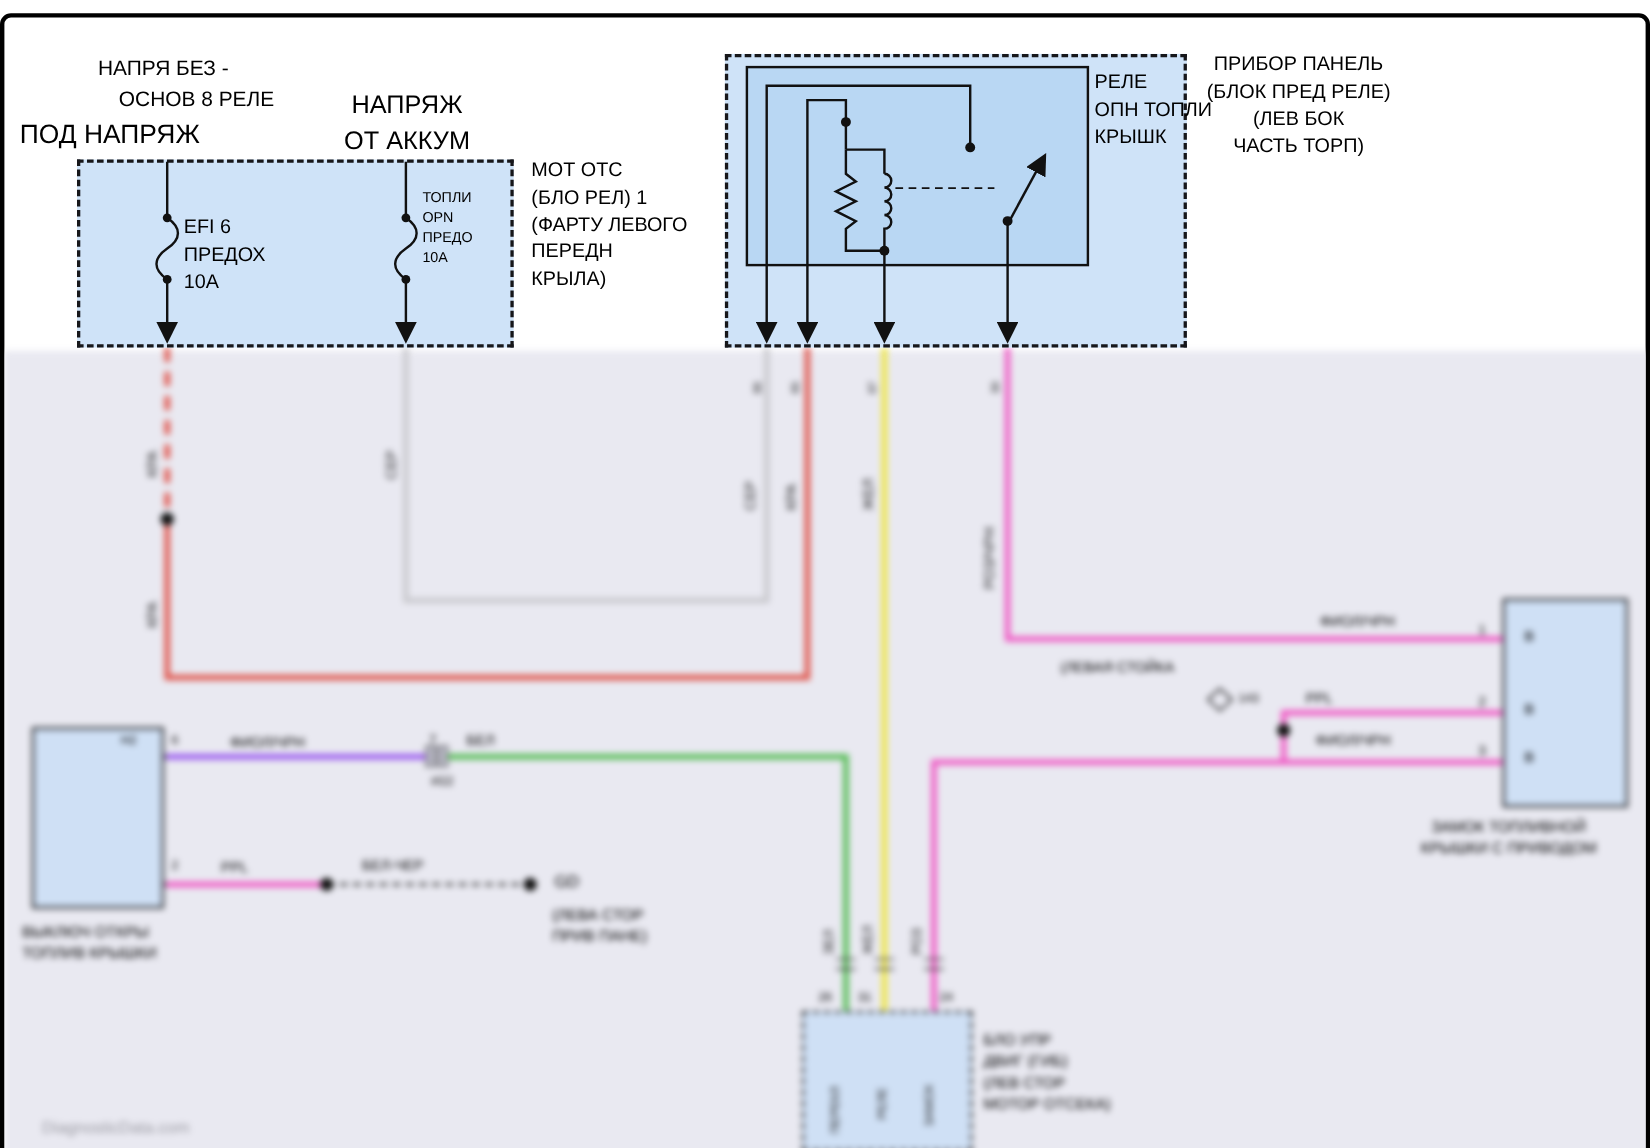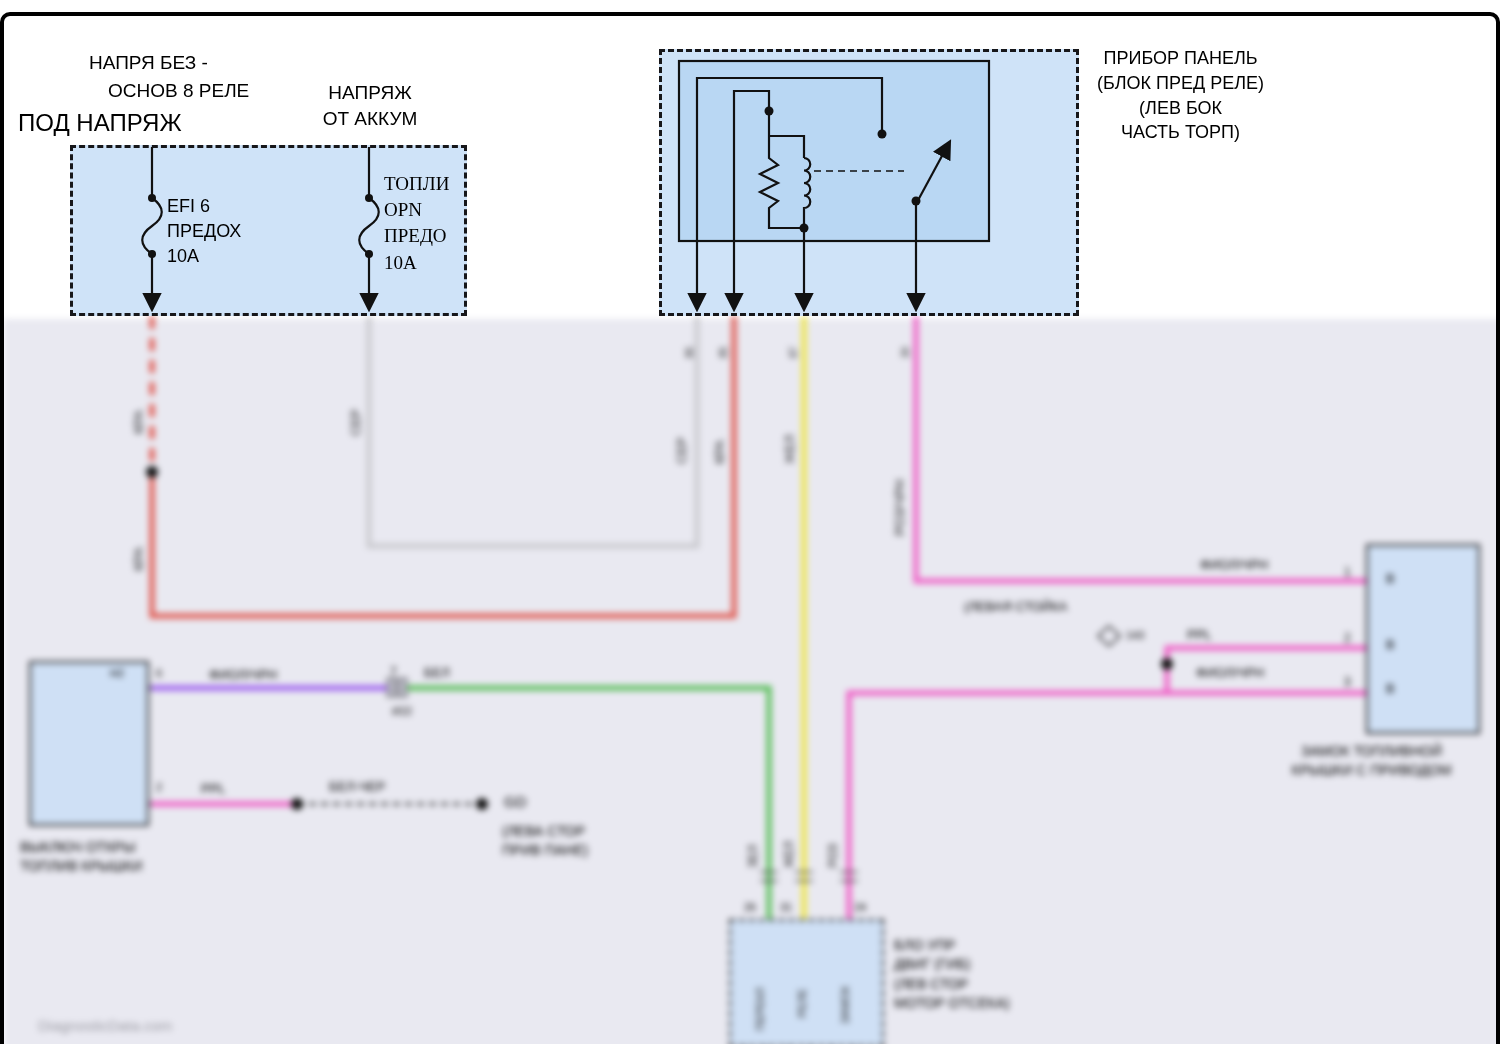--- a/index.html
+++ b/index.html
@@ -180,31 +180,39 @@
     <circle cx="765" cy="95" r="4.5" fill="#111"></circle>
     <circle cx="800" cy="212" r="4.5" fill="#111"></circle>
     <circle cx="878" cy="118" r="4.5" fill="#111"></circle>
     <circle cx="912" cy="185" r="4.5" fill="#111"></circle>
   </svg>
 
   <div class="lbl toplbl" style="left:85px;top:34px;font-size:19px;">НАПРЯ БЕЗ -</div>
   <div class="lbl toplbl" style="left:104px;top:62px;font-size:19px;">ОСНОВ 8 РЕЛЕ</div>
   <div class="lbl toplbl" style="left:14px;top:90px;font-size:24px;">ПОД НАПРЯЖ</div>
 
-  <div class="lbl toplbl" style="left:300px;top:64px;width:132px;font-size:19px;text-align:center;">НАПРЯЖ
+  <div class="lbl toplbl" style="left:300px;top:64px;width:132px;font-size:23px;text-align:center;">НАПРЯЖ
 ОТ АККУМ</div>
 
   <div class="lbl toplbl" style="left:163px;top:178px;font-size:18px;">EFI 6
 ПРЕДОХ
 10A</div>
-  <div class="lbl toplbl" style="left:380px;top:155px;font-size:19px;font-family:Liberation Serif, serif;">ТОПЛИ
+  <div class="lbl toplbl" style="left:380px;top:155px;font-size:13px;">ТОПЛИ
 OPN
 ПРЕДО
 10A</div>
 
-
+  <div class="lbl toplbl" style="left:479px;top:126px;font-size:18px;">МОТ ОТС
+(БЛО РЕЛ) 1
+(ФАРТУ ЛЕВОГО
+ПЕРЕДН
+КРЫЛА)</div>
+
+  <div class="lbl toplbl" style="left:991px;top:46px;font-size:18px;">РЕЛЕ
+ОПН ТОПЛИ
+КРЫШК</div>
 
   <div class="lbl toplbl" style="left:1093px;top:30px;font-size:18px;text-align:center;">ПРИБОР ПАНЕЛЬ
 (БЛОК ПРЕД РЕЛЕ)
 (ЛЕВ БОК
 ЧАСТЬ ТОРП)</div>
 
 </div>
 
 </body></html>

